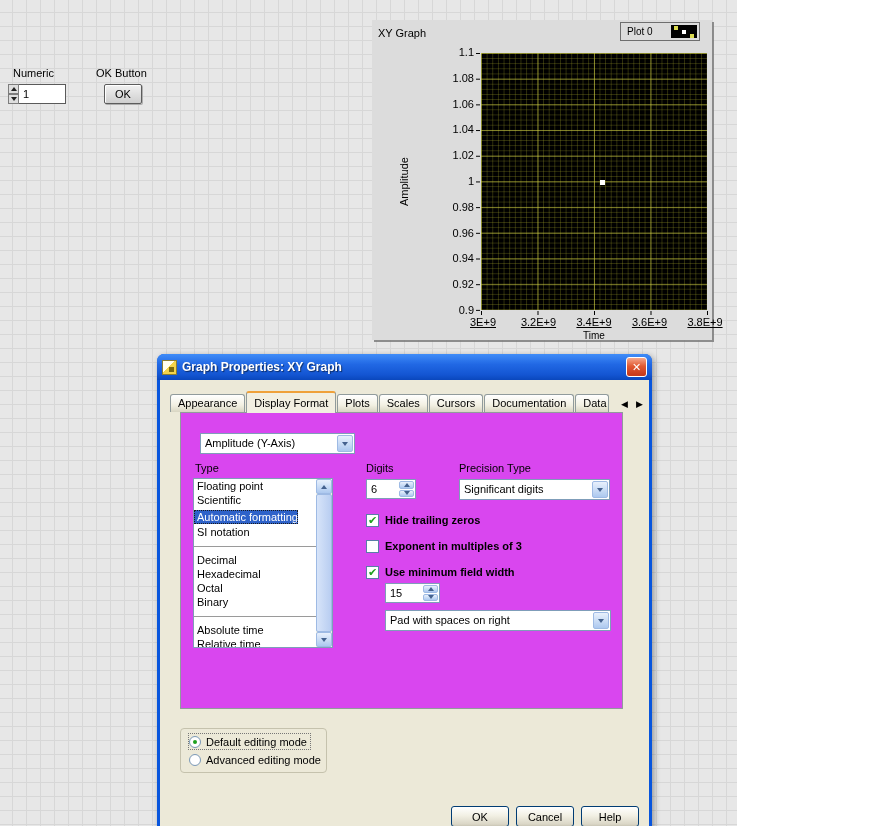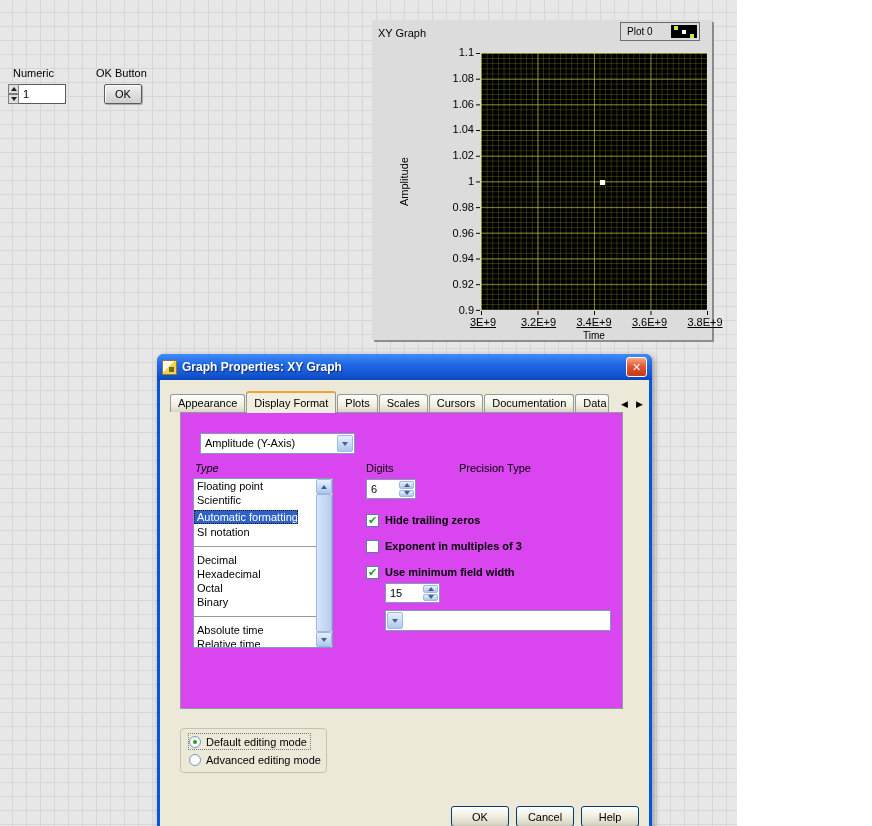--- a/index.html
+++ b/index.html
@@ -83,21 +83,21 @@
     border-radius:3px 3px 0 0; margin-right:1px; }
   .tab.active { height:22px; line-height:20px; background:#F2EFE1; border-top:2px solid #EFA13A; margin-bottom:-1px; z-index:3; }
   .tab.clipped { width:34px; overflow:hidden; padding-right:0; }
   .tab-arrow { position:absolute; top:19px; font-size:9px; color:#000; cursor:pointer; z-index:2; }
   .tab-arrow.left { left:461px; } .tab-arrow.right { left:476px; }
 
   
   .tab-page { position:absolute; left:20px; top:32px; width:443px; height:297px;
     border:1px solid #919B9C; background:#d946ef; z-index:1; }
   .lbl { position:absolute; font-size:11px; }
-  .type-lbl { left:14px; top:49px;font-style:italic; }
+  .type-lbl { left:14px; top:49px; }
   .digits-lbl { left:185px; top:49px; }
   .precision-lbl { left:278px; top:49px; }
 
   
   .combo, .spinbox { position:absolute; background:#fff; border:1px solid #7F9DB9; display:flex; align-items:stretch; font-size:11px; }
   .combo .val, .spinbox .val { flex:1; padding:3px 0 0 4px; white-space:nowrap; overflow:hidden; }
   .arrow-btn { width:16px; margin:1px; border:1px solid #9EBAE4; border-radius:2px; cursor:pointer;
     background:linear-gradient(#E8F0FC,#CBDDF6 50%,#ACC8EF); display:flex; align-items:center; justify-content:center; }
   .arrow-btn::after { content:""; width:0; height:0; border:3px solid transparent; border-top:4px solid #44618E; margin-top:4px; }
   .axis-combo { left:19px; top:20px; width:155px; height:21px; }
@@ -249,20 +249,24 @@
           <div class="lbl digits-lbl">Digits</div>
           <div class="spinbox digits-spin">
             <span class="val">6</span>
             <span class="updown">
                 <span class="u"></span>
                 <span class="d"></span>
               </span>
           </div>
 
           <div class="lbl precision-lbl">Precision Type</div>
+          <div class="combo precision-combo">
+            <span class="val">Significant digits</span>
+            <span class="arrow-btn"></span>
+          </div>
 
           <div class="cb-group">
               <div class="cb-row">
                 <span class="cbox checked">✔</span>
                 <span class="cb-label">Hide trailing zeros</span>
               </div>
               <div class="cb-row">
                 <span class="cbox"></span>
                 <span class="cb-label">Exponent in multiples of 3</span>
               </div>
@@ -274,20 +278,21 @@
 
           <div class="spinbox width-spin">
             <span class="val">15</span>
             <span class="updown">
                 <span class="u"></span>
                 <span class="d"></span>
               </span>
           </div>
 
           <div class="combo pad-combo">
+            <span class="val">Pad with spaces on right</span>
             <span class="arrow-btn"></span>
           </div>
         </div>
 
         <div class="groupbox">
             <div class="radio-row selected">
               <span class="rad on"></span>
               <span class="rad-label">Default editing mode</span>
             </div>
             <div class="radio-row">

